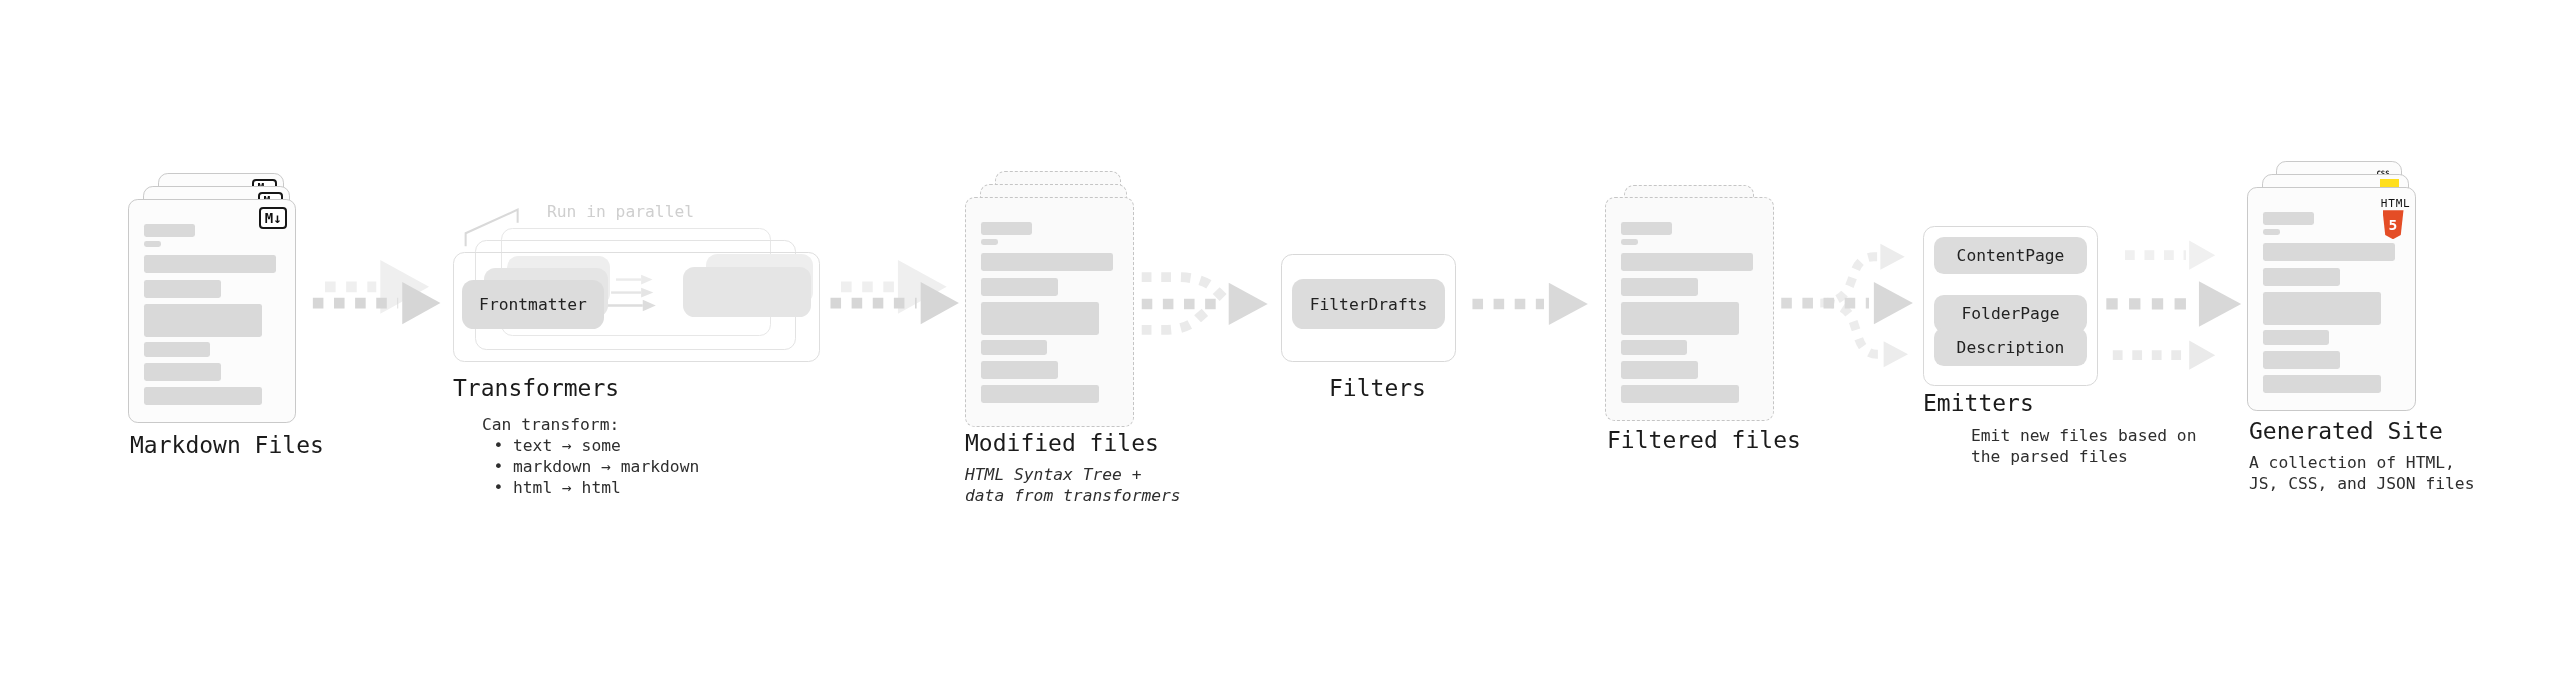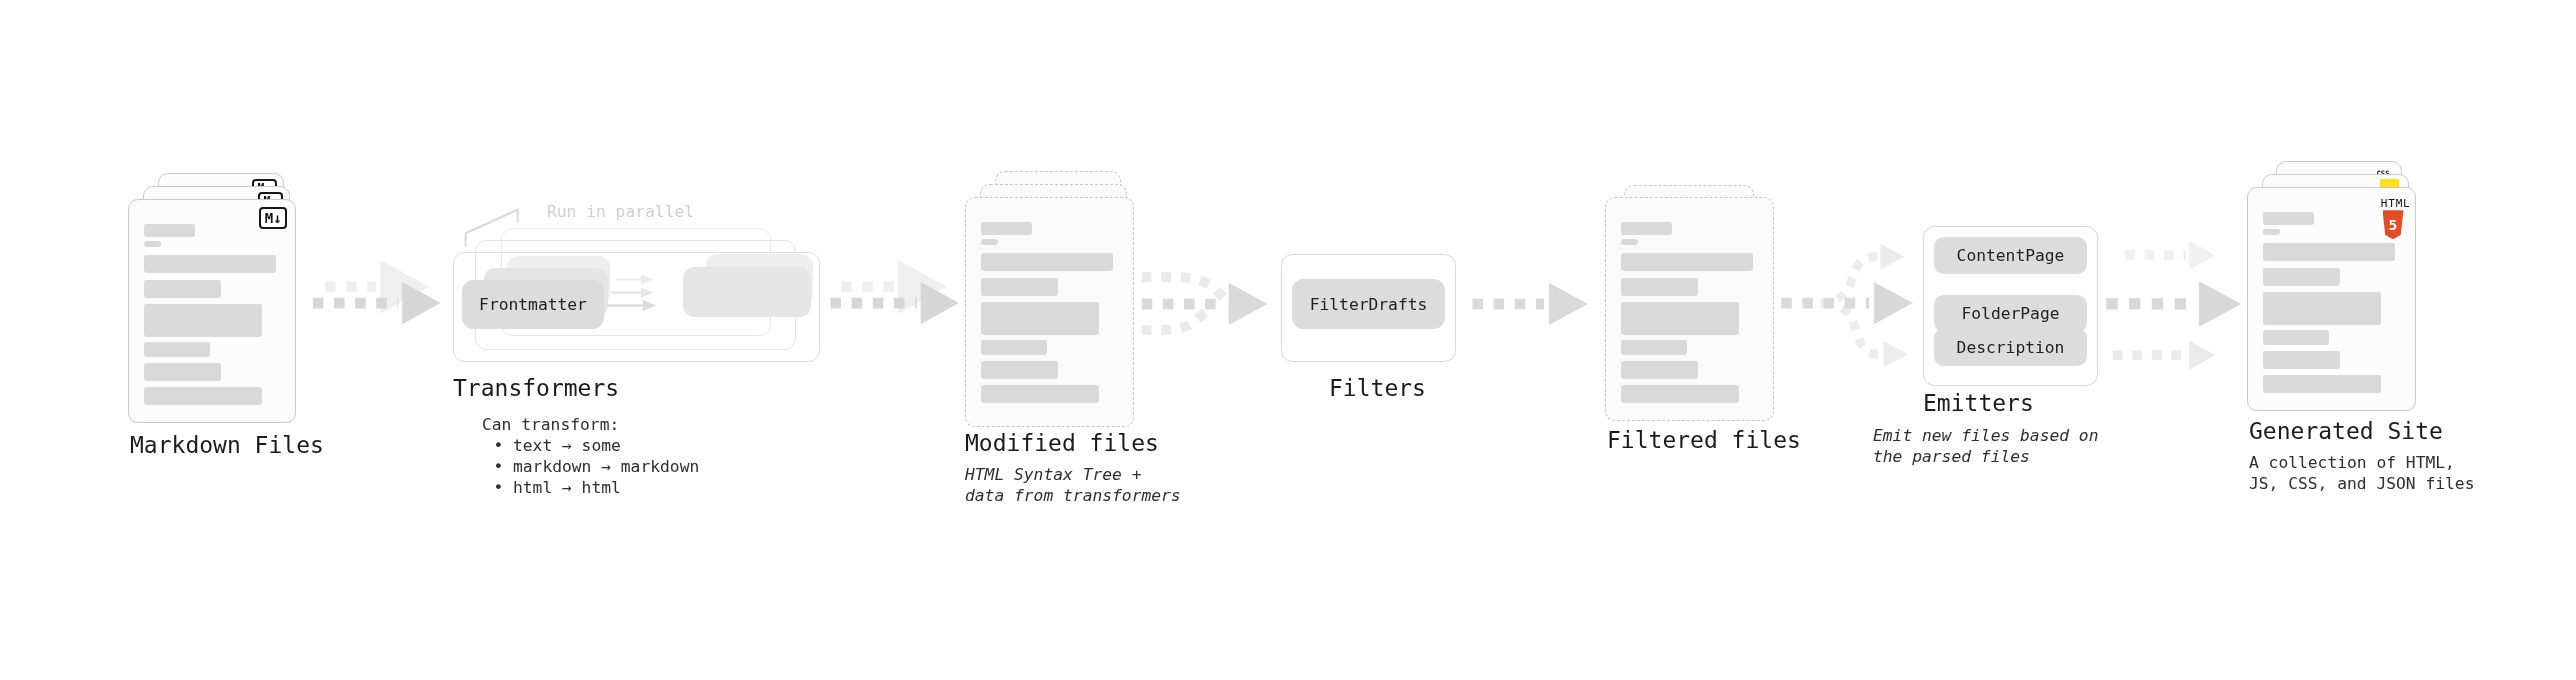--- a/index.html
+++ b/index.html
@@ -174,21 +174,21 @@
     <i class="bar b7"></i>
     <i class="bar b8"></i>
   </div>
   <div class="stage-label" style="left:1607px;top:427px;">Filtered files</div>
 
   <div class="outline" style="left:1923px;top:226px;width:173px;height:158px;border-color:#d8d8d8;background:#fff;"></div>
   <div class="gbox" style="left:1934px;top:237px;width:153px;height:37px;border-radius:9.8px;">ContentPage</div>
   <div class="gbox" style="left:1934px;top:283px;width:153px;height:37px;border-radius:9.8px;margin-top:12px;">FolderPage</div>
   <div class="gbox" style="left:1934px;top:328px;width:153px;height:38px;border-radius:9.8px;">Description</div>
   <div class="stage-label" style="left:1923px;top:390px;">Emitters</div>
-  <div class="desc" style="left:1873px;top:425px;font-style:italic;">
+  <div class="desc" style="left:1971px;top:425px;">
     <div>Emit new files based on</div>
     <div>the parsed files</div>
   </div>
 
   <div class="doc" style="left:2276px;top:161px;width:124px;height:206px;">
     <span class="css-icon">
       <span class="css-text">CSS</span>
       <span class="css-underline"></span>
     </span>
   </div>

